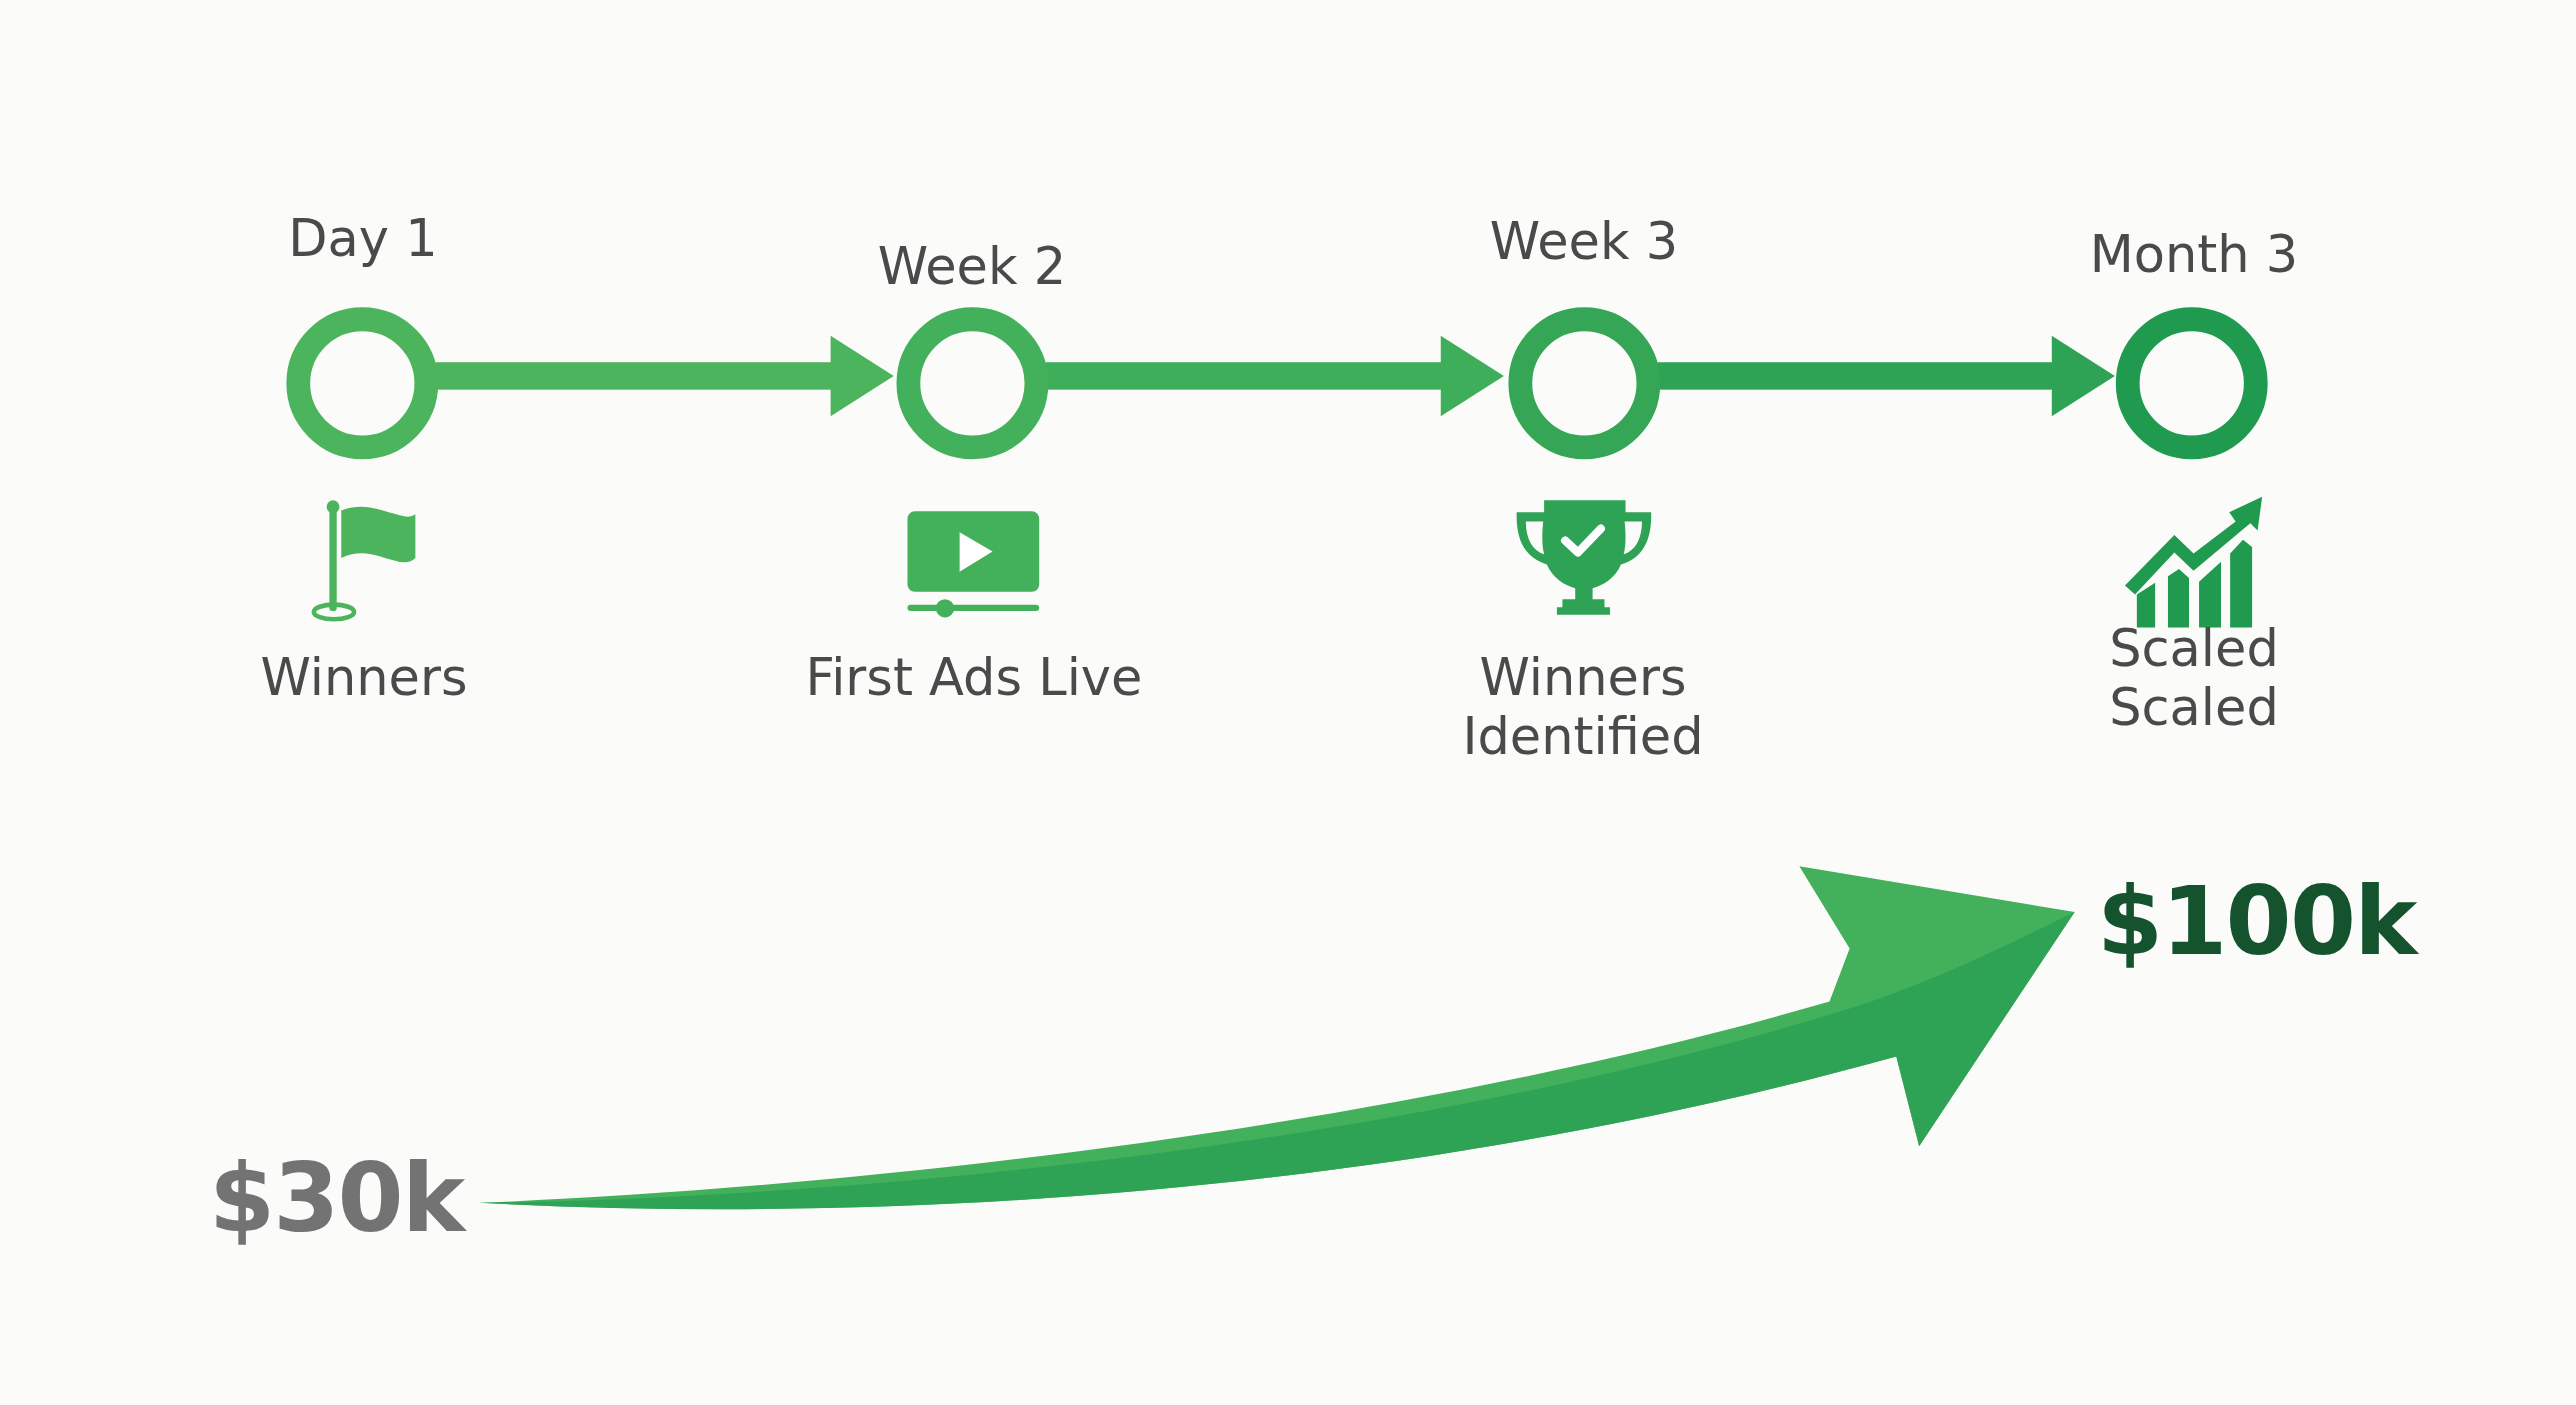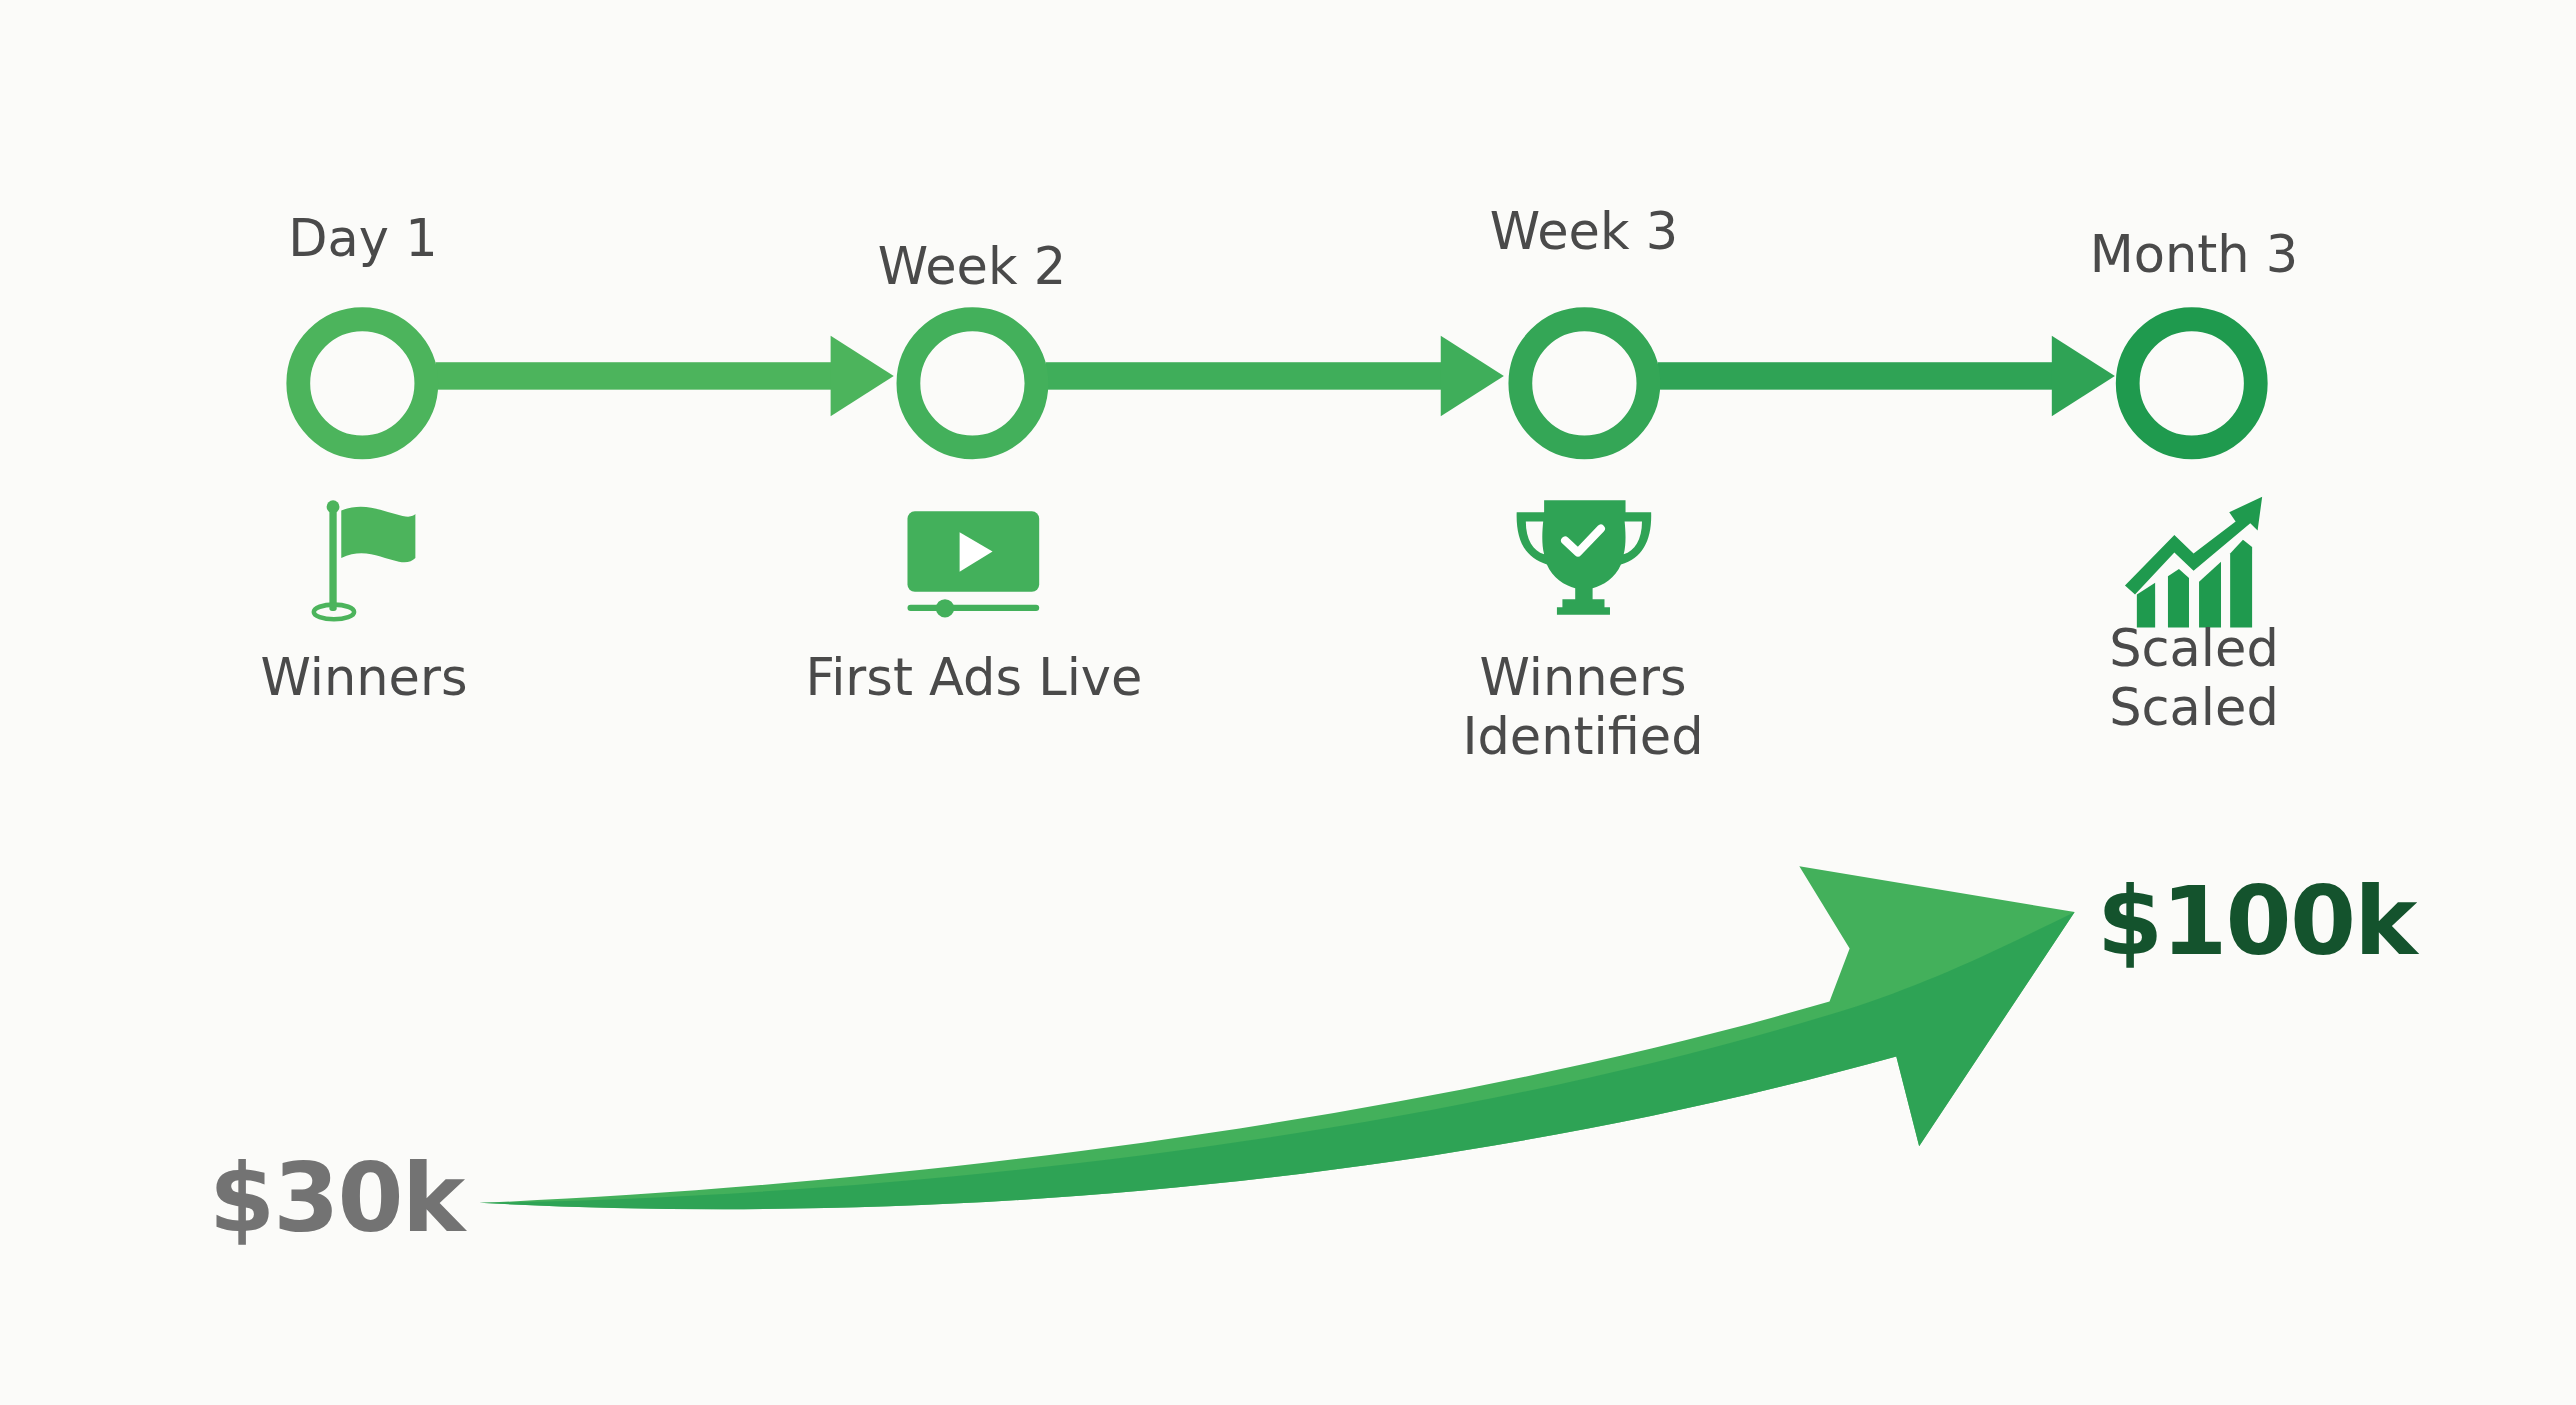--- a/index.html
+++ b/index.html
@@ -86,21 +86,21 @@
     </g>
 
     <g>
       <path d="M524,1315 C900,1300 1500,1240 2000,1095 L2022,1037 L1967,947 L2268,997 L2098,1253 L2073,1155 C1550,1300 1000,1340 524,1315 Z" fill="#43b05b"></path>
       <path d="M524,1315 C1000,1340 1550,1300 2073,1155 L2098,1253 L2268,997 C2180,1040 2120,1070 2030,1100 C1520,1260 900,1310 524,1315 Z" fill="#2aa155" opacity="0.85"></path>
     </g>
   </svg>
 
   <div class="lbl" style="left:363px; top:209px;">Day 1</div>
   <div class="lbl" style="left:972px; top:209px;margin-top:28px;">Week 2</div>
-  <div class="lbl" style="left:1584px; top:202px;">Week 3</div>
+  <div class="lbl" style="left:1584px; top:212px;">Week 3</div>
   <div class="lbl" style="left:2194px; top:225px;">Month 3</div>
 
   <div class="lbl cap" style="left:364px; top:648px;">
     <div>Winners</div>
   </div>
   <div class="lbl cap" style="left:1583px; top:648px;">
     <div>Winners</div>
     <div>Identified</div>
   </div>
   <div class="lbl cap" style="left:974px; top:648px;">

